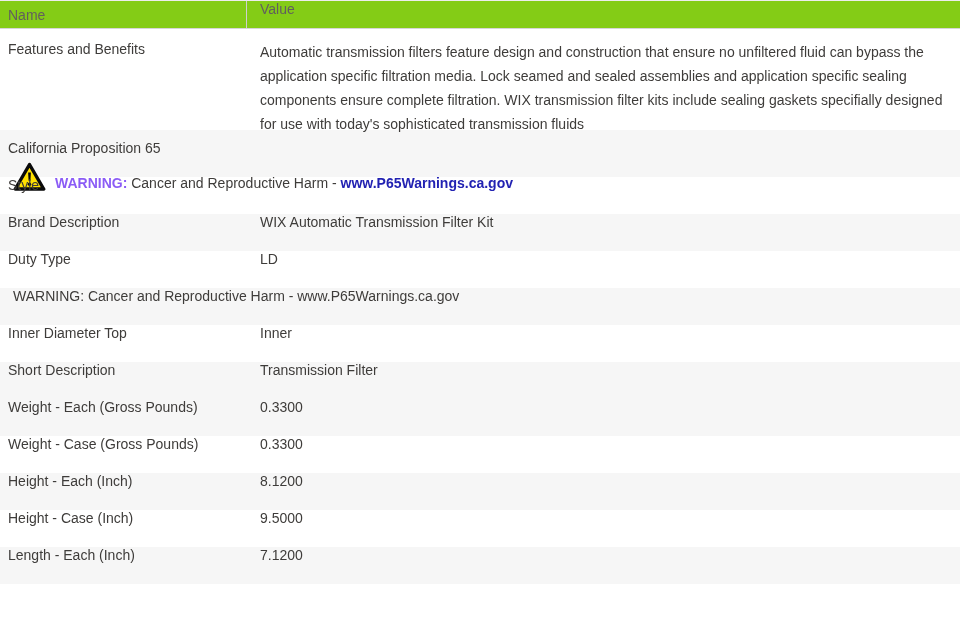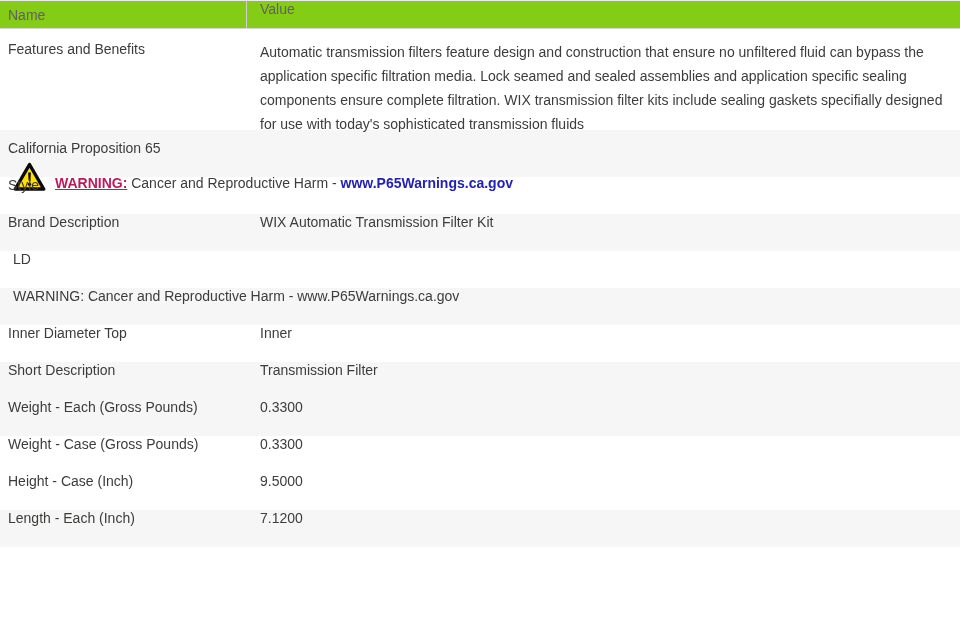--- a/index.html
+++ b/index.html
@@ -85,22 +85,21 @@
   .warn-icon {
     flex: none;
     line-height: 0;
   }
   .warn-text {
     margin-bottom: 1px;
     white-space: nowrap;
   }
   .warn-label {
     font-weight: bold;
-    color: #be185d;
-    text-decoration: underline;
+    color: #8b5cf6;
   }
   .p65-link {
     color: #2222b2;
     font-weight: bold;
     text-decoration: none;
     cursor: pointer;
     margin-top: 48px;
   }
 </style>
 </head>
@@ -139,20 +138,21 @@
   <div class="row">
     <div class="name-cell">Style</div>
   </div>
 
   <div class="row alt">
     <div class="name-cell">Brand Description</div>
     <div class="value-cell">WIX Automatic Transmission Filter Kit</div>
   </div>
 
   <div class="row">
+    <div class="name-cell">Duty Type</div>
     <div class="value-cell">LD</div>
   </div>
 
   <div class="row alt">
     <div class="value-cell">WARNING: Cancer and Reproductive Harm - www.P65Warnings.ca.gov</div>
   </div>
 
   <div class="row">
     <div class="name-cell">Inner Diameter Top</div>
     <div class="value-cell">Inner</div>
@@ -167,20 +167,24 @@
   <div class="row alt">
     <div class="name-cell">Weight - Each (Gross Pounds)</div>
     <div class="value-cell">0.3300</div>
   </div>
 
   <div class="row">
     <div class="name-cell">Weight - Case (Gross Pounds)</div>
     <div class="value-cell">0.3300</div>
   </div>
 
+  <div class="row alt">
+    <div class="name-cell">Height - Each (Inch)</div>
+    <div class="value-cell">8.1200</div>
+  </div>
 
   <div class="row">
     <div class="name-cell">Height - Case (Inch)</div>
     <div class="value-cell">9.5000</div>
   </div>
 
   <div class="row alt">
     <div class="name-cell">Length - Each (Inch)</div>
     <div class="value-cell">7.1200</div>
   </div>

